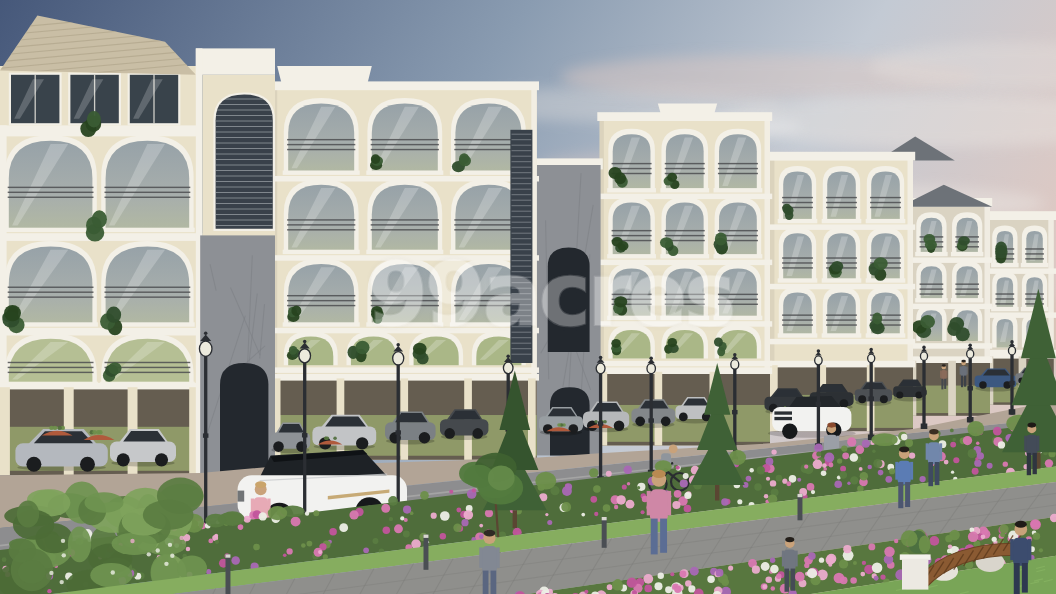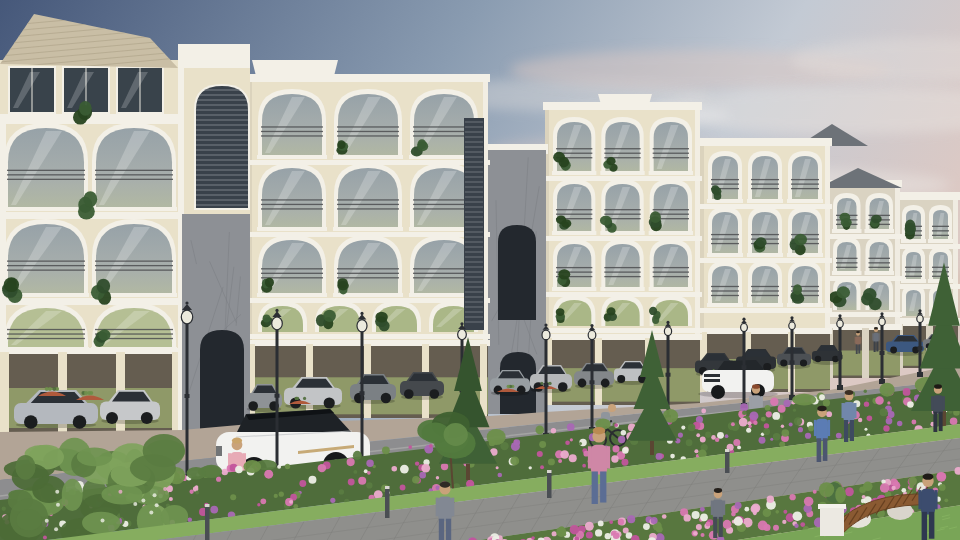--- a/index.html
+++ b/index.html
@@ -1803,13 +1803,14 @@
       <g>
         <circle cx="928" cy="481.12" r="5.76" fill="#c9a27a"></circle>
         <ellipse cx="928" cy="476.64" rx="5.44" ry="3.2" fill="#201c18"></ellipse>
         <rect x="920.96" y="488.8" width="14.08" height="25.6" fill="#3c4c6e" rx="4.48"></rect>
         <rect x="921.6" y="511.84" width="5.44" height="28.16" fill="#2e3850"></rect>
         <rect x="928.96" y="511.84" width="5.44" height="26.88" fill="#2e3850"></rect>
         <rect x="918.4" y="490.08" width="3.2" height="19.2" fill="#3c4c6e"></rect>
         <rect x="934.4" y="490.08" width="3.2" height="19.2" fill="#3c4c6e"></rect>
       </g>
     </svg>
+  <div class="watermark" id="wm" style="color: rgb(255, 255, 255); opacity: 0.34;">99acres</div>
 </div>
 
 </body></html>

